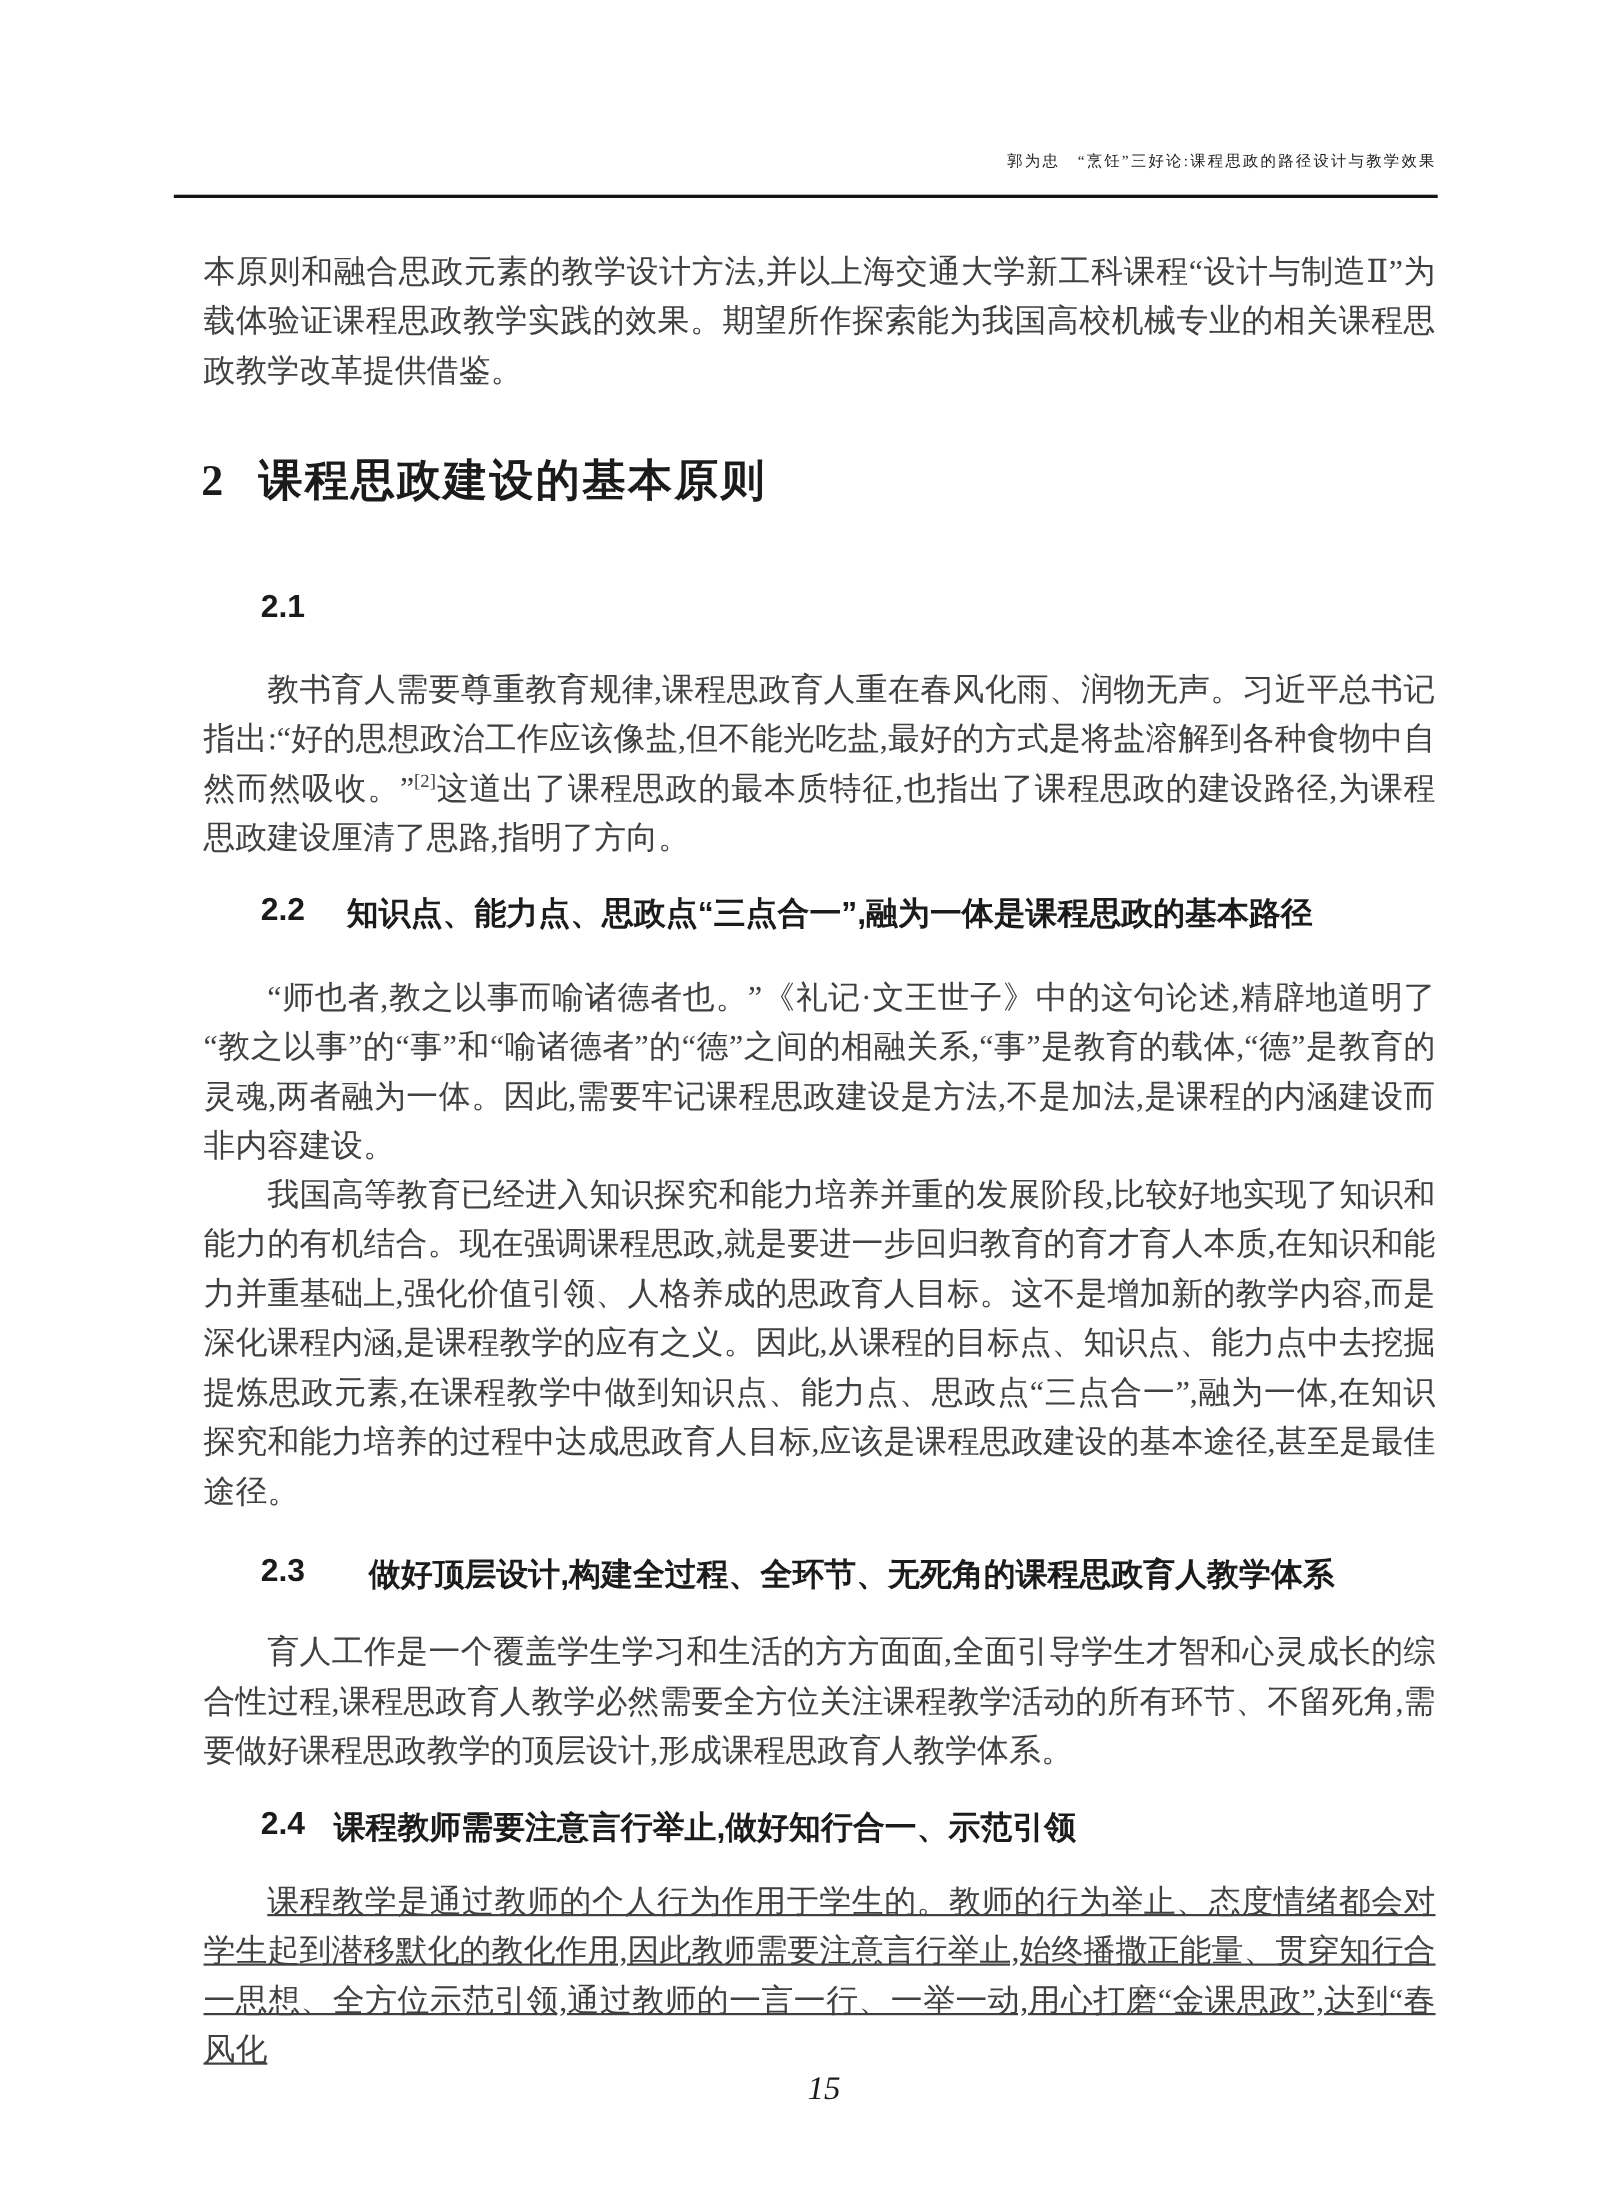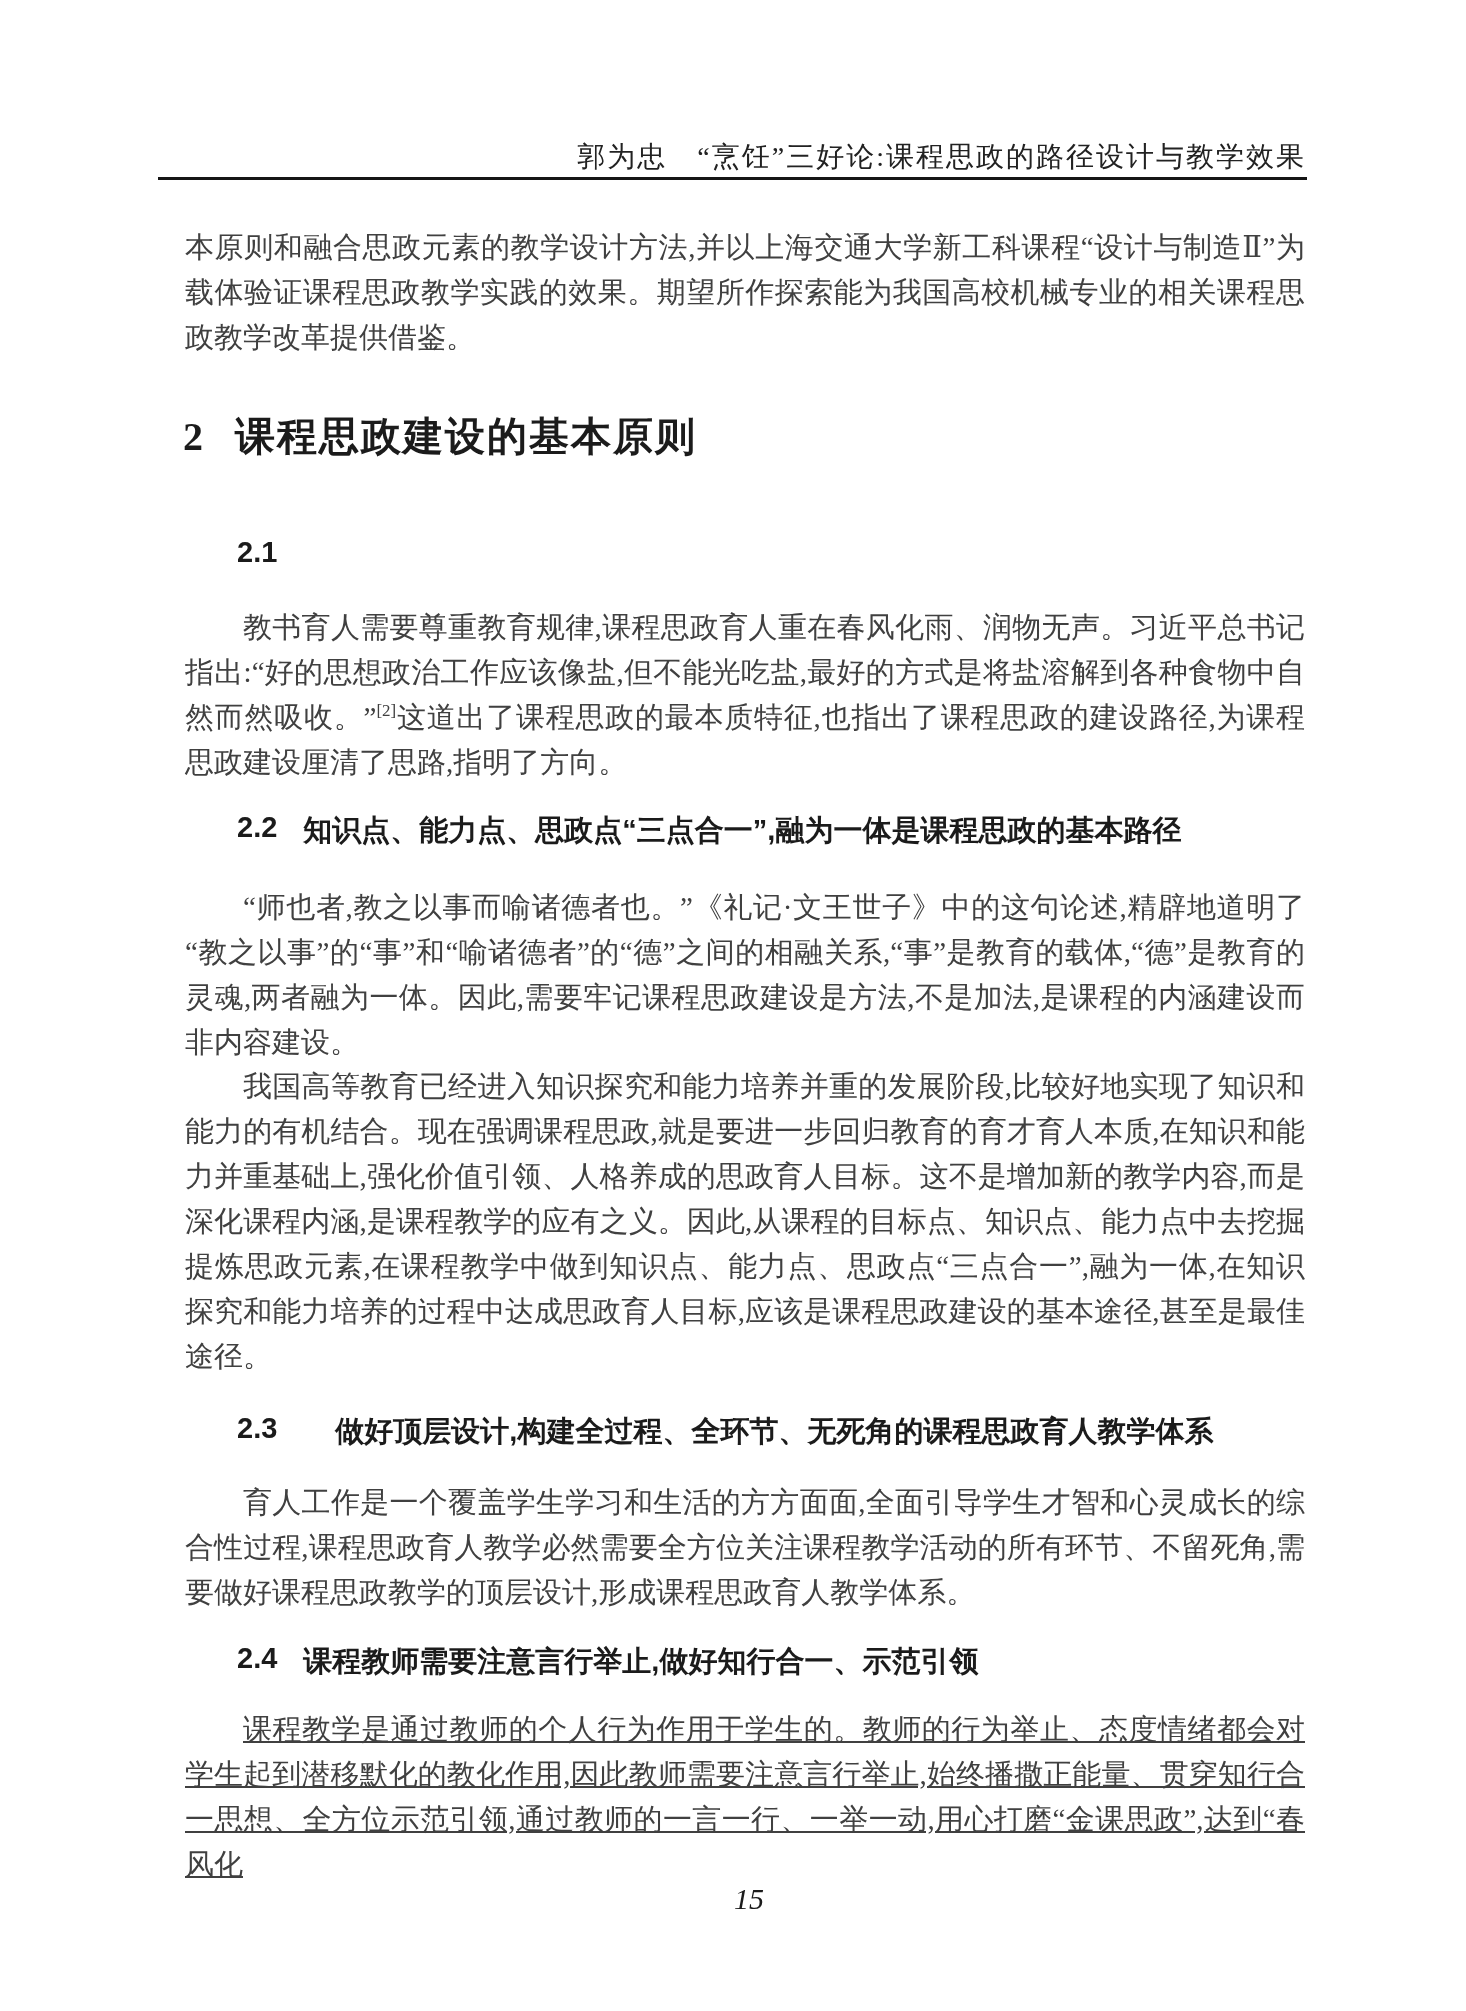--- a/index.html
+++ b/index.html
@@ -8,21 +8,21 @@
     width:1466px;height:2011px;
     background:#ffffff;
     color:#1b1b1b;
     font-family:"Liberation Serif","DejaVu Serif",serif;
     overflow:hidden;
   }
   
   .running-head{
     position:absolute;top:138px;left:158px;width:1148px;
     text-align:right;
-    font-size:28px;letter-spacing:2px;color:#222;
+    font-size:14px;letter-spacing:2px;color:#222;
     white-space:nowrap;
   }
   .head-rule{
     position:absolute;top:177px;left:158px;width:1149px;height:3px;
     background:#151515;
   }
   
   .para{
     position:absolute;left:185px;width:1120px;margin:0;
     font-size:29px;line-height:45px;
@@ -45,21 +45,21 @@
   
   .sub-heading{
     position:absolute;left:237px;margin:0;
     font-size:29px;font-weight:bold;
     font-family:"Liberation Sans","DejaVu Sans",sans-serif;
     display:flex;align-items:flex-start;
     white-space:nowrap;
   }
   .sub-heading .sub-num{margin-right:26px;}
   .pos-h21{top:536px;}
-  .pos-h22{top:811px;}
+  .pos-h22{top:811px;gap:12px;}
   .pos-h23{top:1412px;gap:32px;}
   .pos-h24{top:1642px;}
   .pos-p0{top:225px;}
   .pos-p21{top:605px;}
   .pos-p22a{top:885px;}
   .pos-p22b{top:1064px;}
   .pos-p23{top:1480px;}
   .pos-p24{top:1707px;text-decoration:underline;}
   
   .page-number{

